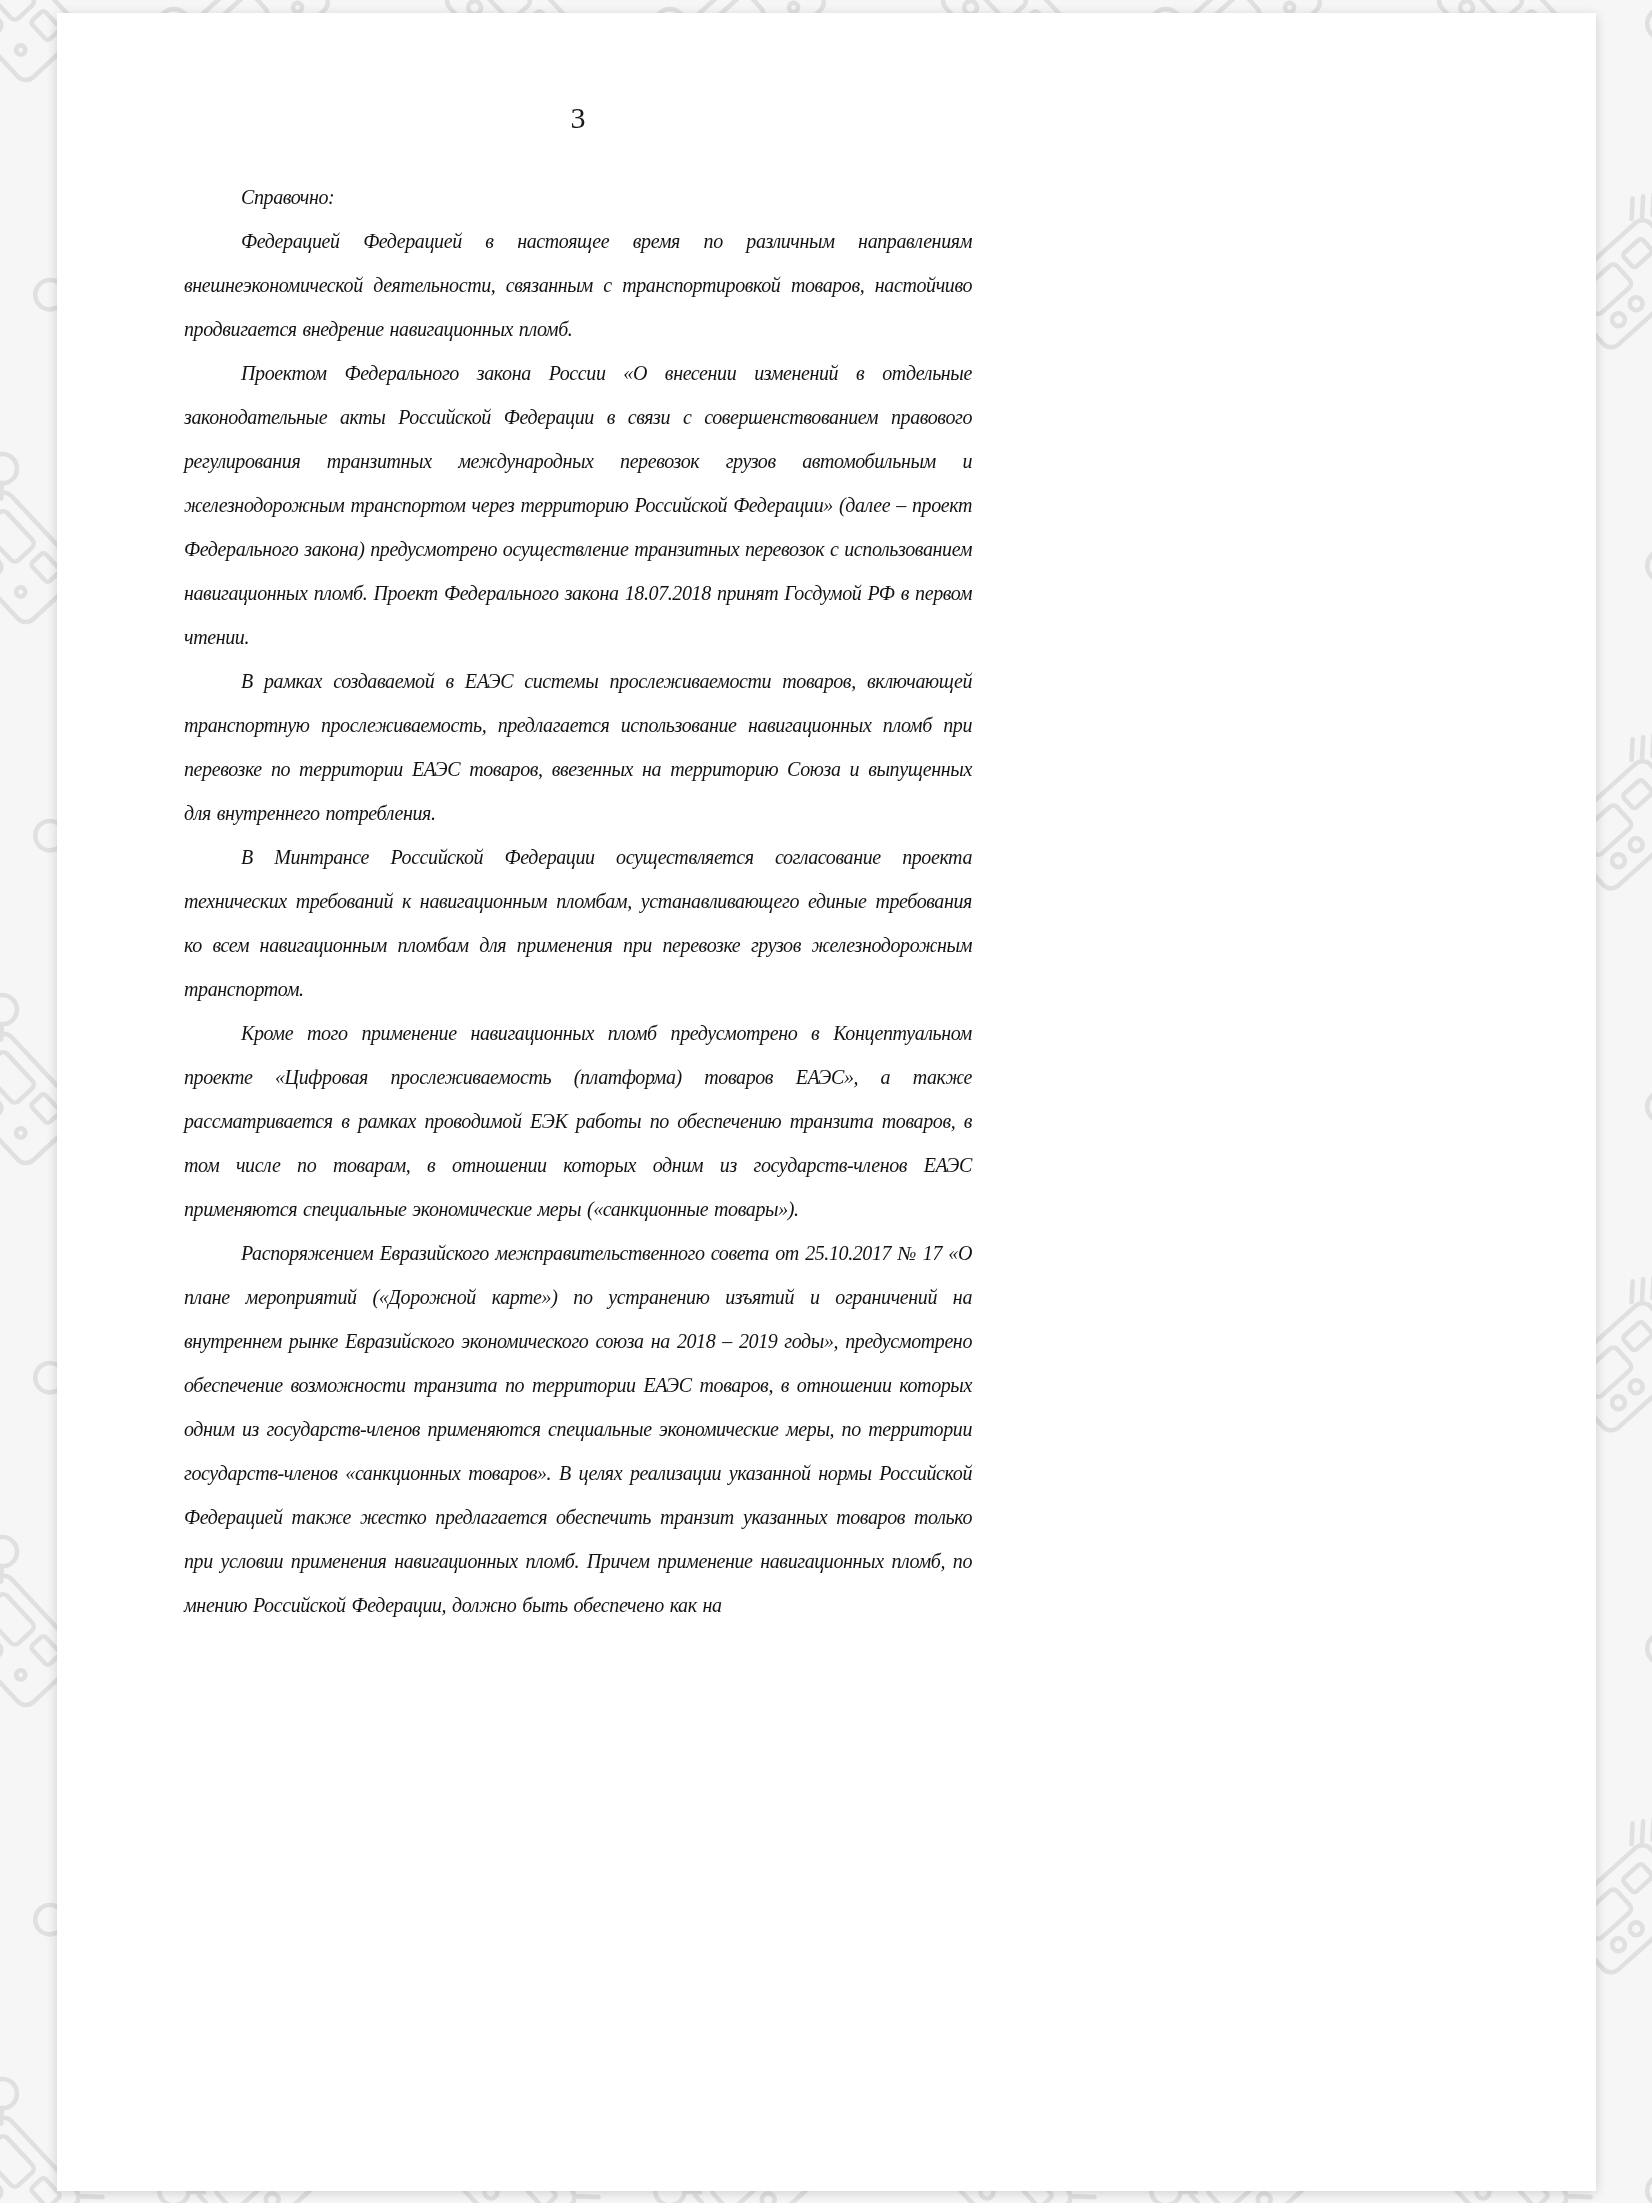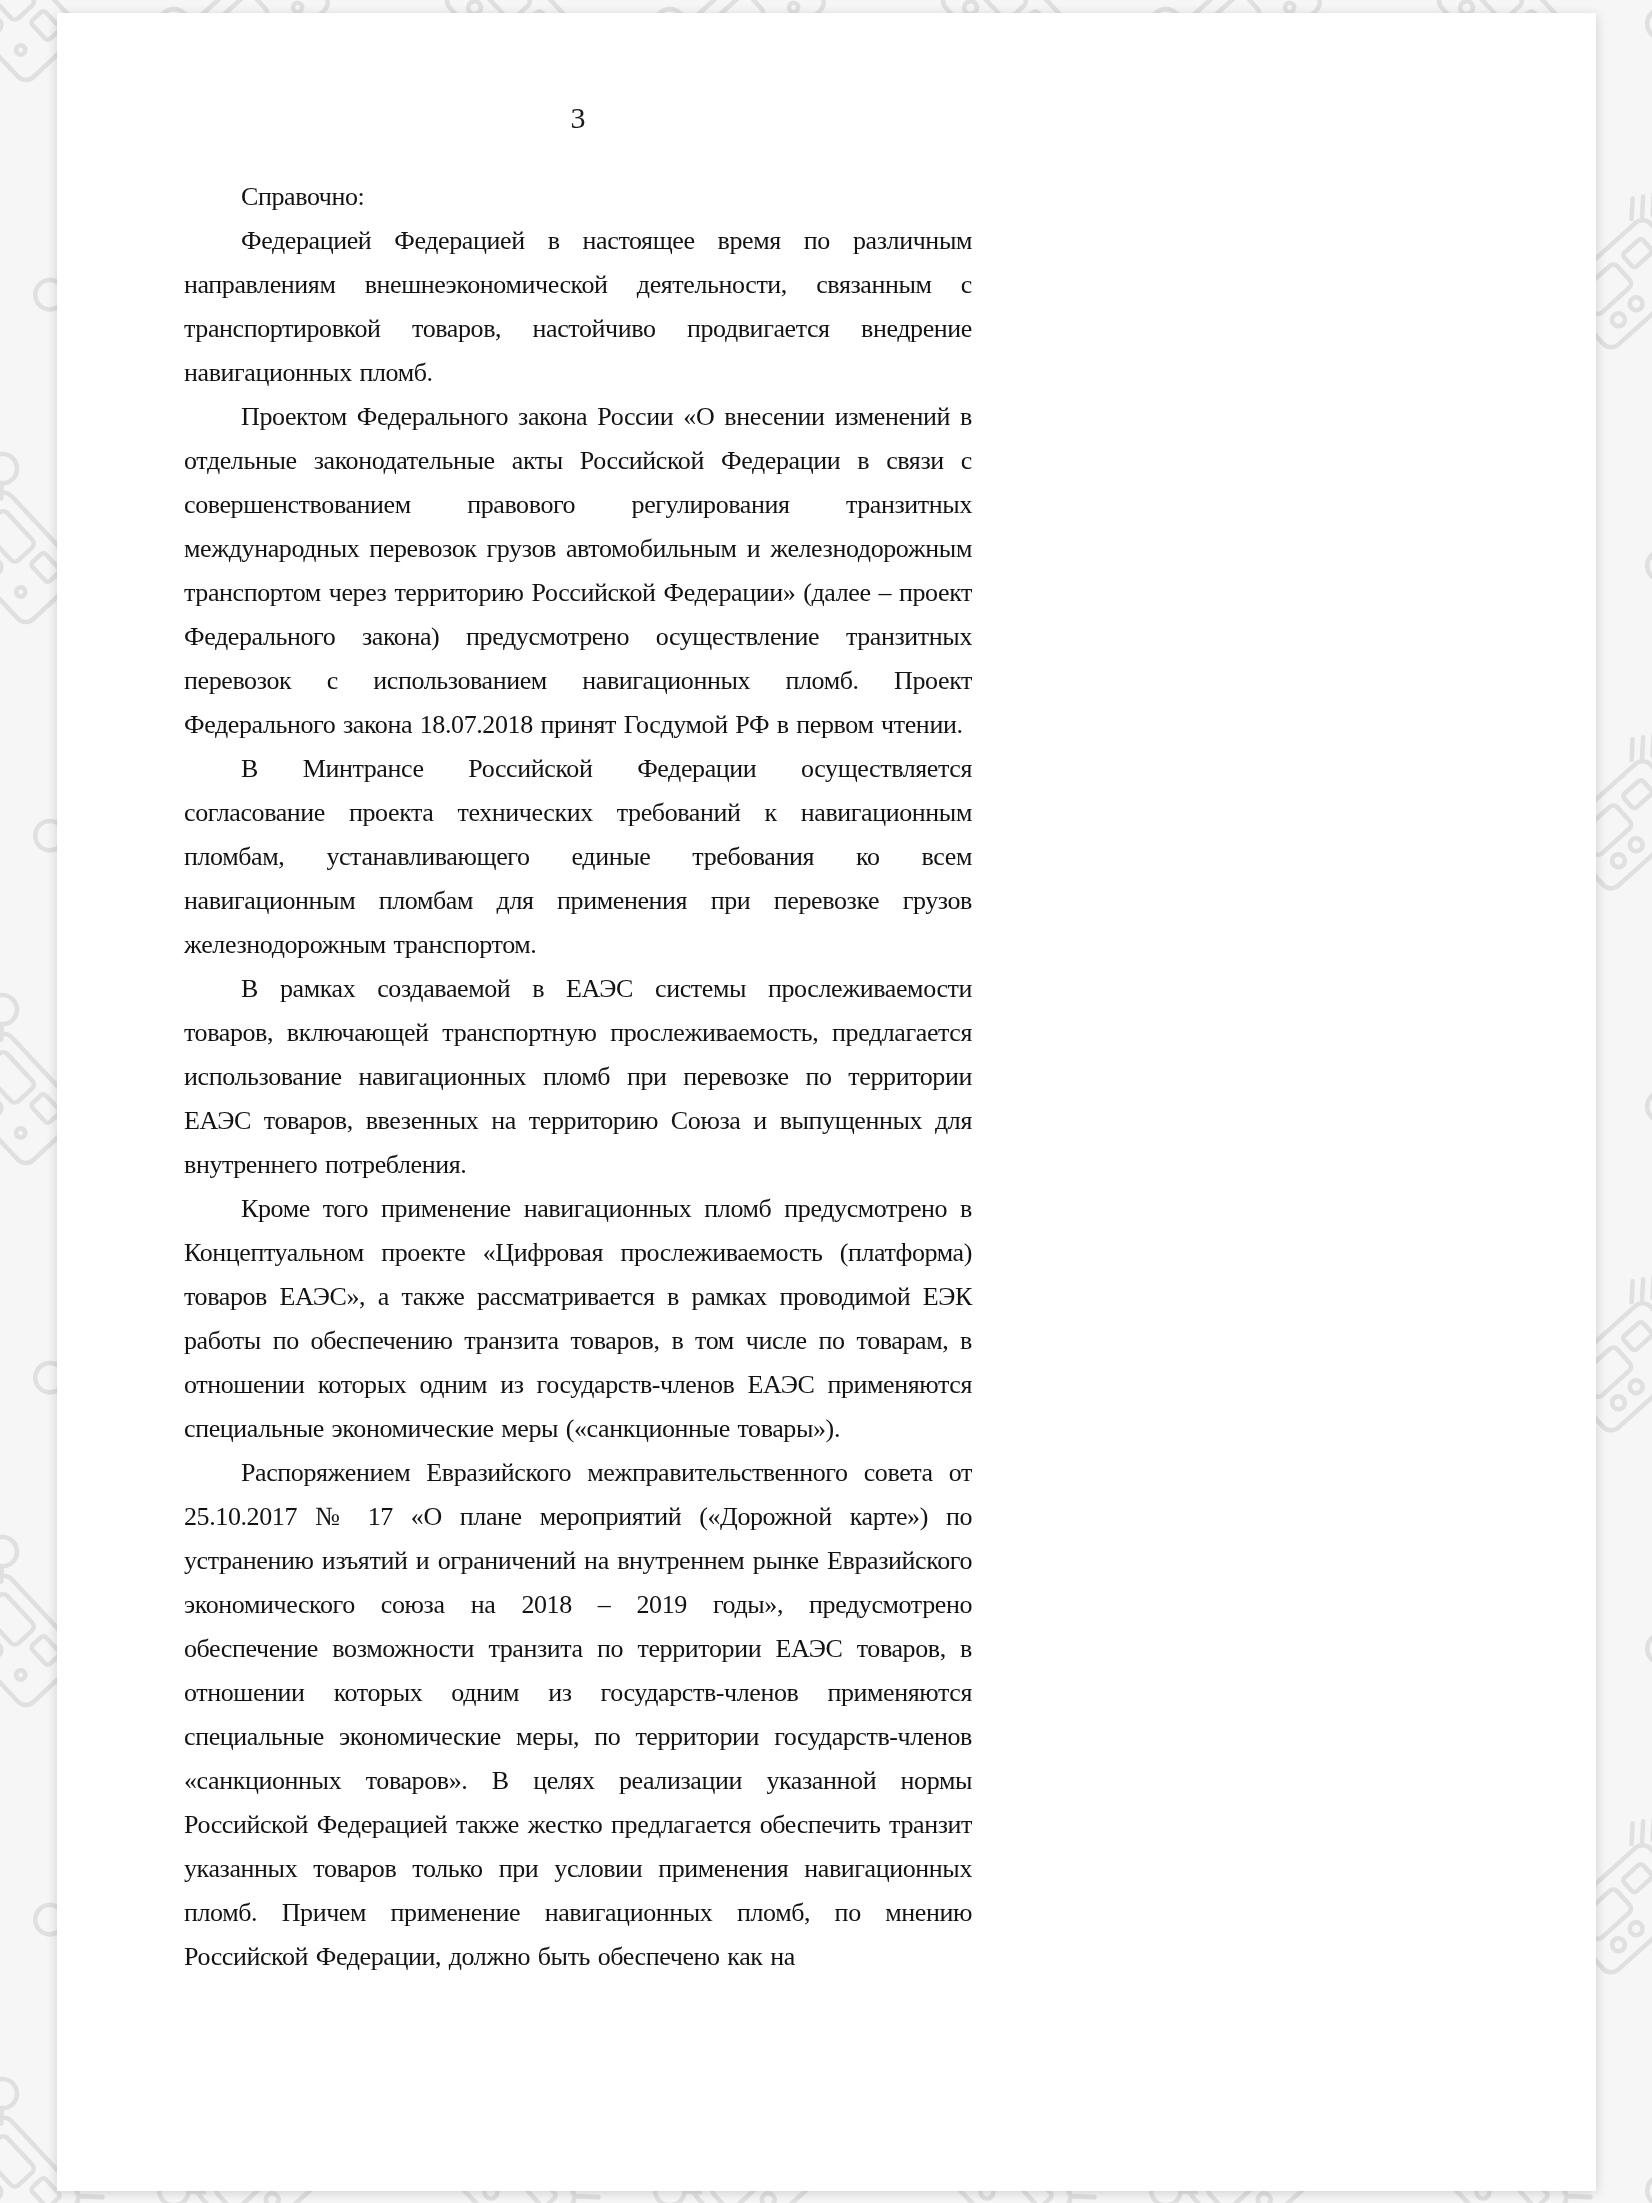--- a/index.html
+++ b/index.html
@@ -52,21 +52,22 @@
 
   .doc-body {
     position: absolute;
     top: 162px;
     left: 127px;
     width: 788px;
     color: #131313;
   }
   .doc-body p {
     margin: 0;
-    font-size: 26px;
+    font-style: italic;
+    font-size: 20px;
     line-height: 44px;
     letter-spacing: -0.4px;
     word-spacing: 0.06em;
     text-align: justify;
     text-indent: 57px;
   }
 </style>
 </head>
 <body style="--pattern-color: #e0e0e0;">
 
@@ -1094,19 +1095,19 @@
   </svg>
   </div>
 
 <div class="sheet" style="background: rgb(255, 255, 255);">
   <div class="page-number">3</div>
 
   <div class="doc-body" style="color: rgb(19, 19, 19);">
     <p>Справочно:</p>
     <p>Федерацией Федерацией в настоящее время по различным направлениям внешнеэкономической деятельности, связанным с транспортировкой товаров, настойчиво продвигается внедрение навигационных пломб.</p>
     <p>Проектом Федерального закона России «О внесении изменений в отдельные законодательные акты Российской Федерации в связи с совершенствованием правового регулирования транзитных международных перевозок грузов автомобильным и железнодорожным транспортом через территорию Российской Федерации» (далее – проект Федерального закона) предусмотрено осуществление транзитных перевозок с использованием навигационных пломб. Проект Федерального закона 18.07.2018 принят Госдумой РФ в первом чтении.</p>
+    <p>В рамках создаваемой в ЕАЭС системы прослеживаемости товаров, включающей транспортную прослеживаемость, предлагается использование навигационных пломб при перевозке по территории ЕАЭС товаров, ввезенных на территорию Союза и выпущенных для внутреннего потребления.</p>
     <p>В Минтрансе Российской Федерации осуществляется согласование проекта технических требований к навигационным пломбам, устанавливающего единые требования ко всем навигационным пломбам для применения при перевозке грузов железнодорожным транспортом.</p>
-    <p>В рамках создаваемой в ЕАЭС системы прослеживаемости товаров, включающей транспортную прослеживаемость, предлагается использование навигационных пломб при перевозке по территории ЕАЭС товаров, ввезенных на территорию Союза и выпущенных для внутреннего потребления.</p>
     <p>Кроме того применение навигационных пломб предусмотрено в Концептуальном проекте «Цифровая прослеживаемость (платформа) товаров ЕАЭС», а также рассматривается в рамках проводимой ЕЭК работы по обеспечению транзита товаров, в том числе по товарам, в отношении которых одним из государств-членов ЕАЭС применяются специальные экономические меры («санкционные товары»).</p>
     <p>Распоряжением Евразийского межправительственного совета от 25.10.2017 № 17 «О плане мероприятий («Дорожной карте») по устранению изъятий и ограничений на внутреннем рынке Евразийского экономического союза на 2018 – 2019 годы», предусмотрено обеспечение возможности транзита по территории ЕАЭС товаров, в отношении которых одним из государств-членов применяются специальные экономические меры, по территории государств-членов «санкционных товаров». В целях реализации указанной нормы Российской Федерацией также жестко предлагается обеспечить транзит указанных товаров только при условии применения навигационных пломб. Причем применение навигационных пломб, по мнению Российской Федерации, должно быть обеспечено как на</p>
   </div>
 </div>
 
 
 </body></html>

